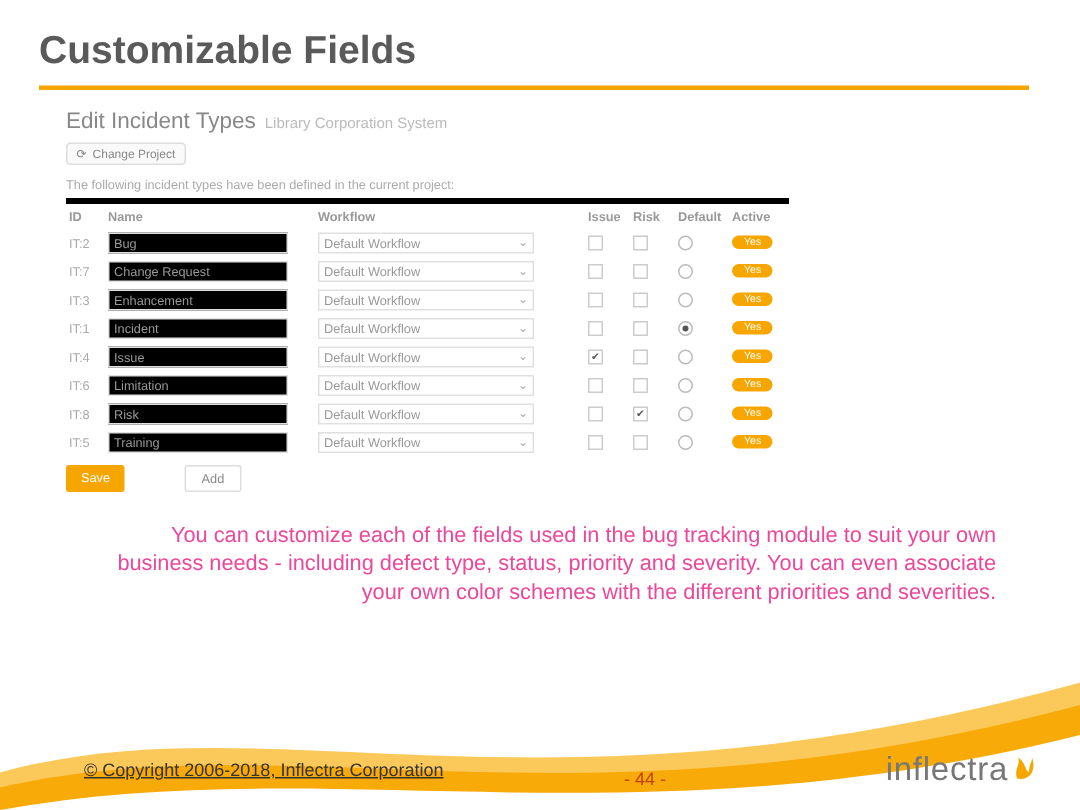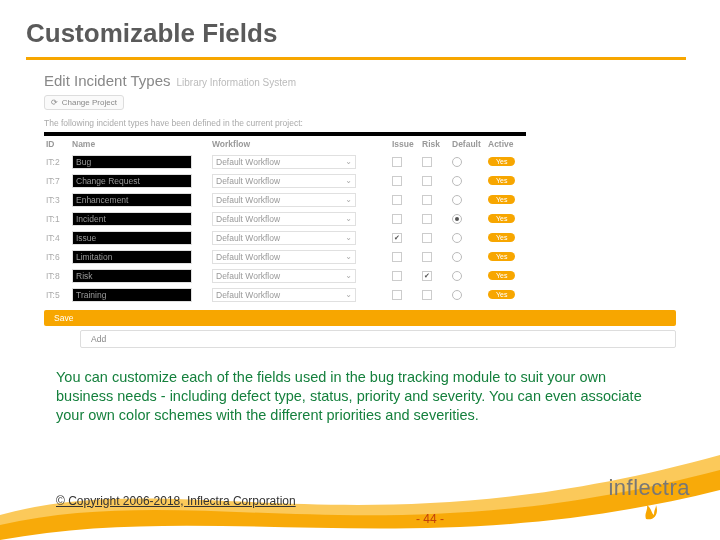--- a/index.html
+++ b/index.html
@@ -135,21 +135,20 @@
     color: #fff;
     border-radius: 8px;
     font-size: 7px;
     padding: 1px 8px;
     display: inline-block;
   }
   .action-row {
     margin-top: 6px;
     display: flex;
     gap: 4px;
-    flex-direction: column;
   }
   .save-btn {
     background: #f7a600;
     color: #fff;
     border-radius: 2px;
     font-size: 8.5px;
     padding: 3px 10px;
   }
   .add-btn {
     background: #fff;
@@ -157,21 +156,22 @@
     color: #888;
     border-radius: 2px;
     font-size: 8.5px;
     padding: 3px 10px;
     margin-left: 36px;
   }
   .body-text {
     margin: 20px 56px 16px 56px;
     font-size: 14.5px;
     line-height: 1.3;
-    color: #15803d;
+    color: #ec4899;
+    text-align: right;
   }
   .footer-wave {
     position: absolute;
     bottom: 0;
     left: 0;
     width: 720px;
     height: 95px;
     z-index: 0;
   }
   .footer-content {
@@ -196,38 +196,37 @@
     left: 360px;
     bottom: 0;
   }
   .logo {
     font-size: 22px;
     color: #777;
     font-weight: 300;
     letter-spacing: 0.5px;
     display: flex;
     align-items: center;
-    flex-direction: column;
   }
   .logo .flame {
     color: #f7a600;
     font-size: 18px;
     margin-left: 2px;
   }
 </style>
 </head>
 <body>
 
 <div class="slide-title">Customizable Fields</div>
 <div class="title-underline"></div>
 
 <div class="screenshot">
   <div class="ss-header">
     <span class="h1">Edit Incident Types</span>
-    <span class="sub">Library Information System</span>
+    <span class="sub">Library Corporation System</span>
   </div>
   <div class="change-proj-btn">
     <span>⟳</span>
     <span>Change Project</span>
   </div>
   <div class="intro-line">The following incident types have been defined in the current project:</div>
 
   <div class="grid" id="grid">
       <div class="hdr">ID</div>
       <div class="hdr">Name</div>

